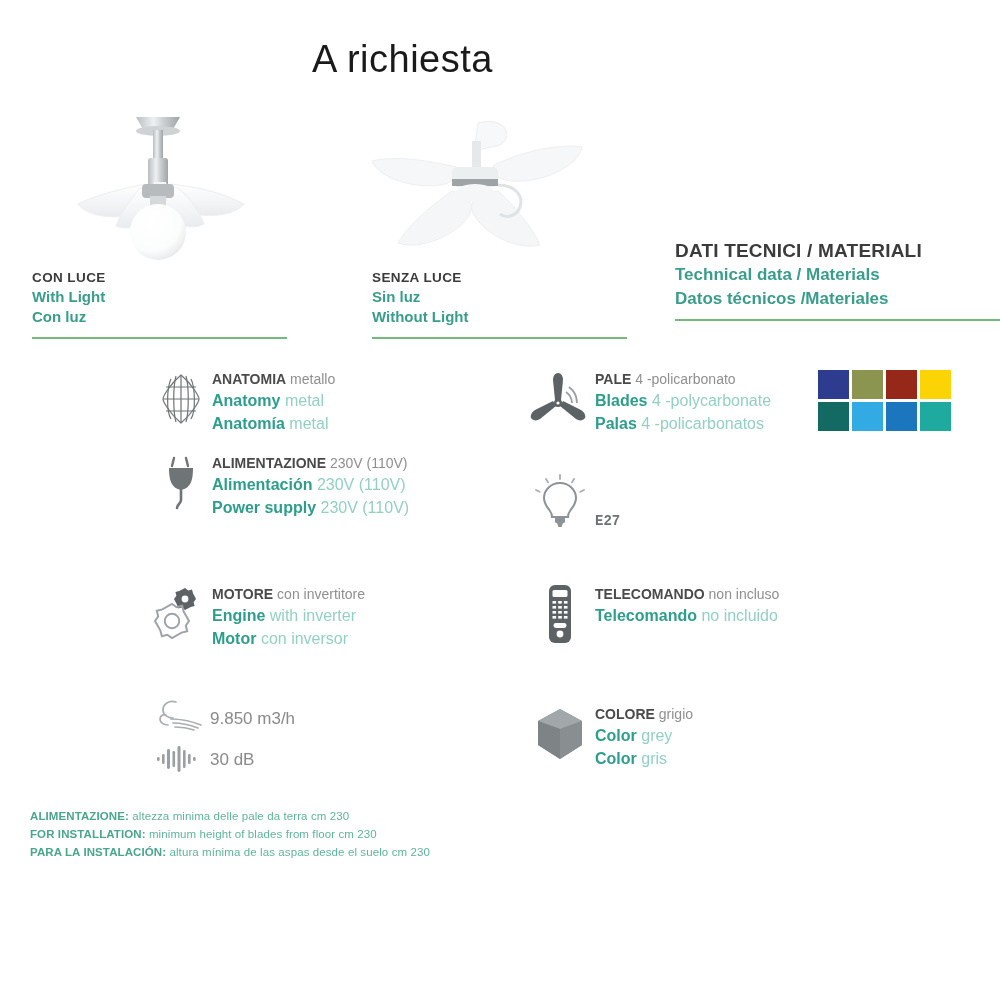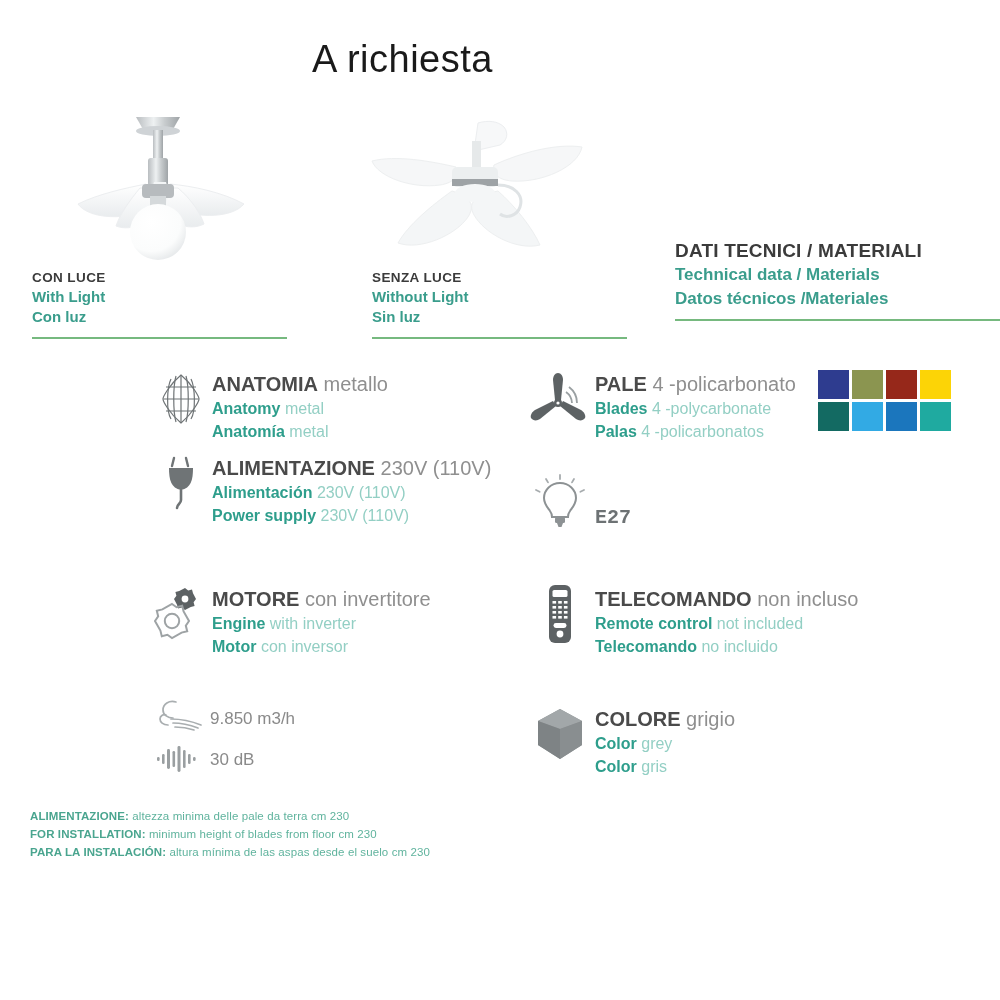--- a/index.html
+++ b/index.html
@@ -37,21 +37,21 @@
   .techhead { position: absolute; left: 675px; top: 240px; width: 300px; }
   .techhead .t1 { font-size: 19px; font-weight: bold; color: #3b3b3b; letter-spacing: .2px; }
   .techhead .t2 { font-size: 17px; font-weight: bold; color: #3a9d8c; margin-top: 3px; }
   .techhead .t3 { font-size: 17px; font-weight: bold; color: #3a9d8c; margin-top: 4px; }
   .techhead .rule { margin-top: 10px; width: 325px; }
 
   
   .spec { position: absolute; display: flex; align-items: flex-start; }
   .spec .ico { flex: 0 0 auto; display: flex; align-items: center; justify-content: center; }
   .spec .txt { padding-top: 2px; }
-  .l1 { font-size: 20px; line-height: 1.42; white-space: nowrap; }
+  .l1 { font-size: 14px; line-height: 1.42; white-space: nowrap; }
   .l2, .l3 { font-size: 16px; line-height: 1.42; white-space: nowrap; }
   .k-it { font-weight: bold; color: #4a4a4a; }
   .v-it { font-weight: 400; color: #8f8f8f; }
   .k-tr { font-weight: bold; color: #2e9e8c; }
   .v-tr { font-weight: 400; color: #93cfc4; }
 
   .plain { font-size: 17px; color: #8a8a8a; }
 
   
   .swatches {
@@ -127,22 +127,22 @@
 
   <div class="caption cap-left">
     <div class="cap-it">CON LUCE</div>
     <div class="cap-tr">With Light</div>
     <div class="cap-tr">Con luz</div>
     <div class="rule"></div>
   </div>
 
   <div class="caption cap-right">
     <div class="cap-it">SENZA LUCE</div>
+    <div class="cap-tr">Sin luz</div>
     <div class="cap-tr">Without Light</div>
-    <div class="cap-tr">Sin luz</div>
     <div class="rule"></div>
   </div>
 
   <div class="techhead">
     <div class="t1">DATI TECNICI / MATERIALI</div>
     <div class="t2">Technical data / Materials</div>
     <div class="t3">Datos técnicos /Materiales</div>
     <div class="rule"></div>
   </div>
 
@@ -307,21 +307,20 @@
           <rect x="9.5" y="33" width="3.6" height="2.6"></rect>
             <rect x="15.2" y="33" width="3.6" height="2.6"></rect>
             <rect x="20.9" y="33" width="3.6" height="2.6"></rect>
         </g>
         <rect x="10.5" y="40" width="13" height="5" rx="2.4" fill="#ffffff"></rect>
         <circle cx="17" cy="51" r="3.4" fill="#ffffff"></circle>
       </svg>
     </div>
     <div class="txt">
       <div class="l1"><span class="k-it">TELECOMANDO</span><span class="v-it"> non incluso</span></div>
-      <div class="l2"><span class="k-tr">Remote control</span><span class="v-tr"> not included</span></div>
       <div class="l3"><span class="k-tr">Telecomando</span><span class="v-tr"> no incluido</span></div>
     </div>
   </div>
 
   <div class="spec" style="left:525px; top:703px;">
     <div class="ico" style="width:70px;height:62px;">
       <svg width="56" height="58" viewBox="0 0 56 58">
         <path d="M28 4l22 12v24L28 54 6 40V16z" fill="#8e9395"></path>
         <path d="M28 4L6 16l22 8 22-8z" fill="#a2a7a9"></path>
         <path d="M6 16l22 8v30L6 40z" fill="#7e8385"></path>

